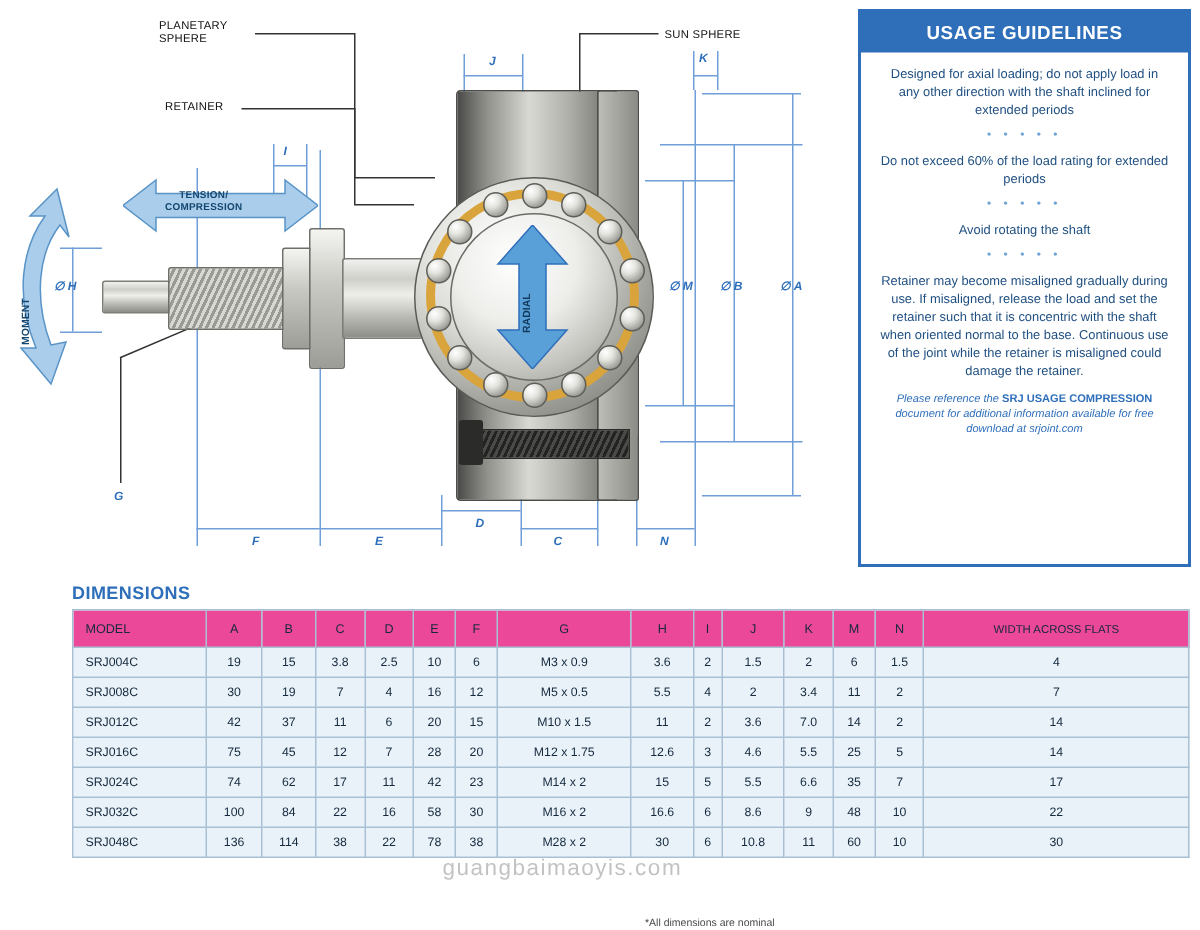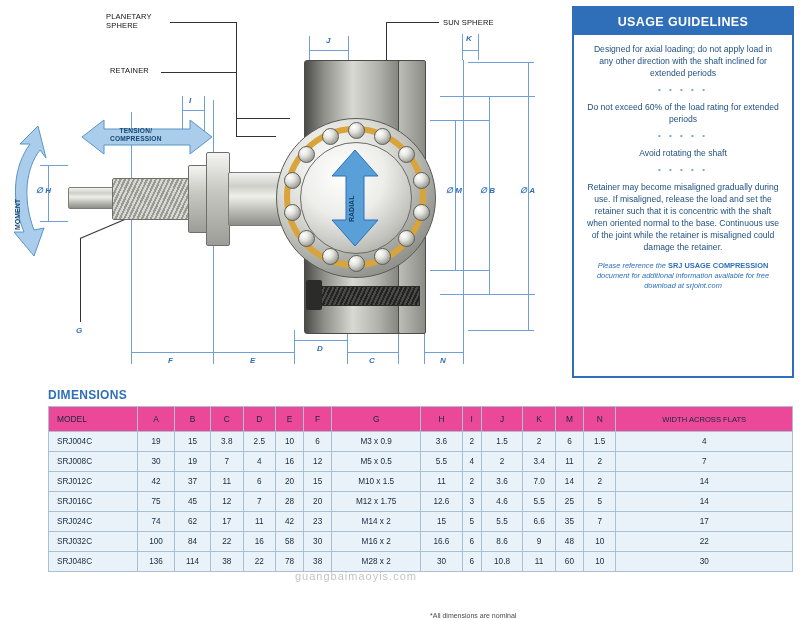--- a/index.html
+++ b/index.html
@@ -199,21 +199,21 @@
     left:250px; top:530px;
     font-size:22px;
     color:rgba(120,120,120,.45);
     font-family:"DejaVu Sans", sans-serif;
     white-space:nowrap;
     pointer-events:none;
   }
   .watermark2 {
     position:absolute;
     left:295px; top:570px;
-    font-size:11px;
+    font-size:15px;
     color:rgba(120,120,120,.45);
     letter-spacing:1px;
     white-space:nowrap;
     pointer-events:none;
   }
   .bottom-note {
     position:absolute;
     left:430px; top:612px;
     font-size:7px;
     color:#4a4a4a;

